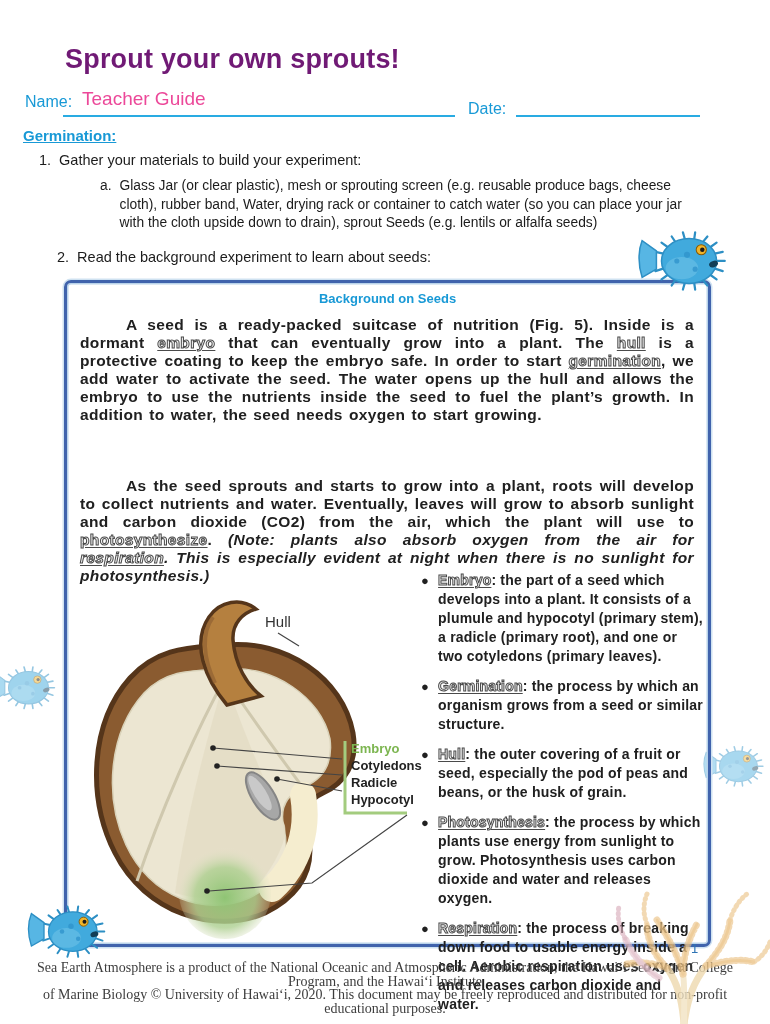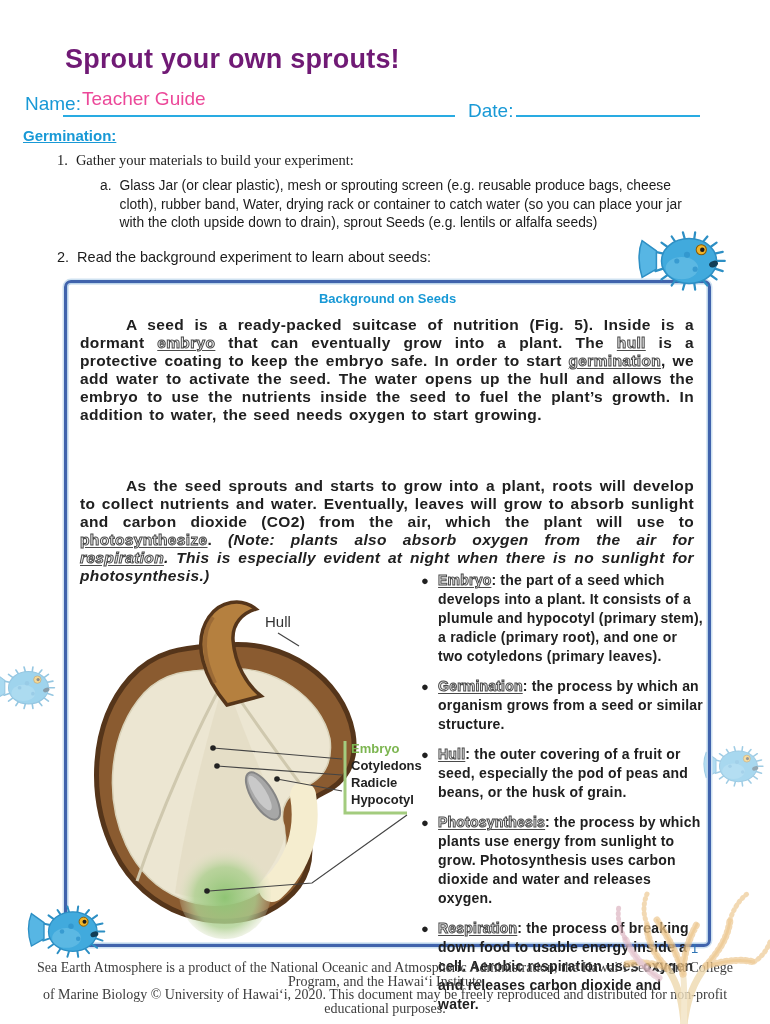--- a/index.html
+++ b/index.html
@@ -1,30 +1,30 @@
 <!DOCTYPE html>
 <html><head>
 <meta charset="utf-8">
 <style>
   html,body{margin:0;padding:0;background:#ffffff;}
   .page{position:relative;width:770px;height:1024px;background:#ffffff;overflow:hidden;
         font-family:"Liberation Sans",sans-serif;color:#222;}
   
   .title{position:absolute;left:25px;top:44px;font-size:27px;font-weight:bold;color:#701a75;letter-spacing:.2px;margin-left:40px;}
   .name-row{position:absolute;left:0;top:86px;width:770px;height:34px;}
-  .lbl-blue{color:#1899d6;font-size:19px;}
+  .lbl-blue{color:#1899d6;font-size:16px;}
   .name-label{position:absolute;left:25px;top:7px;}
   .name-value{position:absolute;left:82px;top:2px;color:#ec4899;font-size:19px;}
   .name-line{position:absolute;left:63px;top:0;width:392px;height:29px;border-bottom:2px solid #29abe2;}
   .date-label{position:absolute;left:468px;top:14px;}
   .date-line{position:absolute;left:516px;top:0;width:184px;height:29px;border-bottom:2px solid #29abe2;}
   .instructions{position:absolute;left:23px;top:127px;font-size:15px;font-weight:bold;color:#1899d6;
                 text-decoration:underline;}
   .step{position:absolute;font-size:14.5px;color:#1c1c1c;}
-  .step1{left:57px;top:152px;font-family:Liberation Serif, serif;}
+  .step1{left:39px;top:152px;}
   .item-a{position:absolute;left:100px;top:177px;width:600px;font-size:13.8px;line-height:18.5px;color:#1c1c1c;display:flex;gap:8px;}
   .step2{left:57px;top:249px;}
   .num{display:inline-block;margin-right:8px;}
   
   .bg-box{position:absolute;left:64px;top:280px;width:641px;height:661px;background:transparent;
           border:3.5px solid #4063ac;border-radius:7px;box-shadow:inset 0 0 0 1.5px #b9d3ea,0 0 0 1.5px #cfe2f1;z-index:1;}
   .box-heading{position:absolute;left:0;top:8px;width:100%;text-align:center;font-size:13px;font-weight:bold;color:#1899d6;}
   .box-para{position:absolute;left:13px;width:614px;font-size:15.5px;line-height:18px;font-weight:600;
             letter-spacing:.35px;word-spacing:1.5px;color:#202020;text-align:justify;text-indent:46px;margin:0;}
   .para1{top:33px;}

